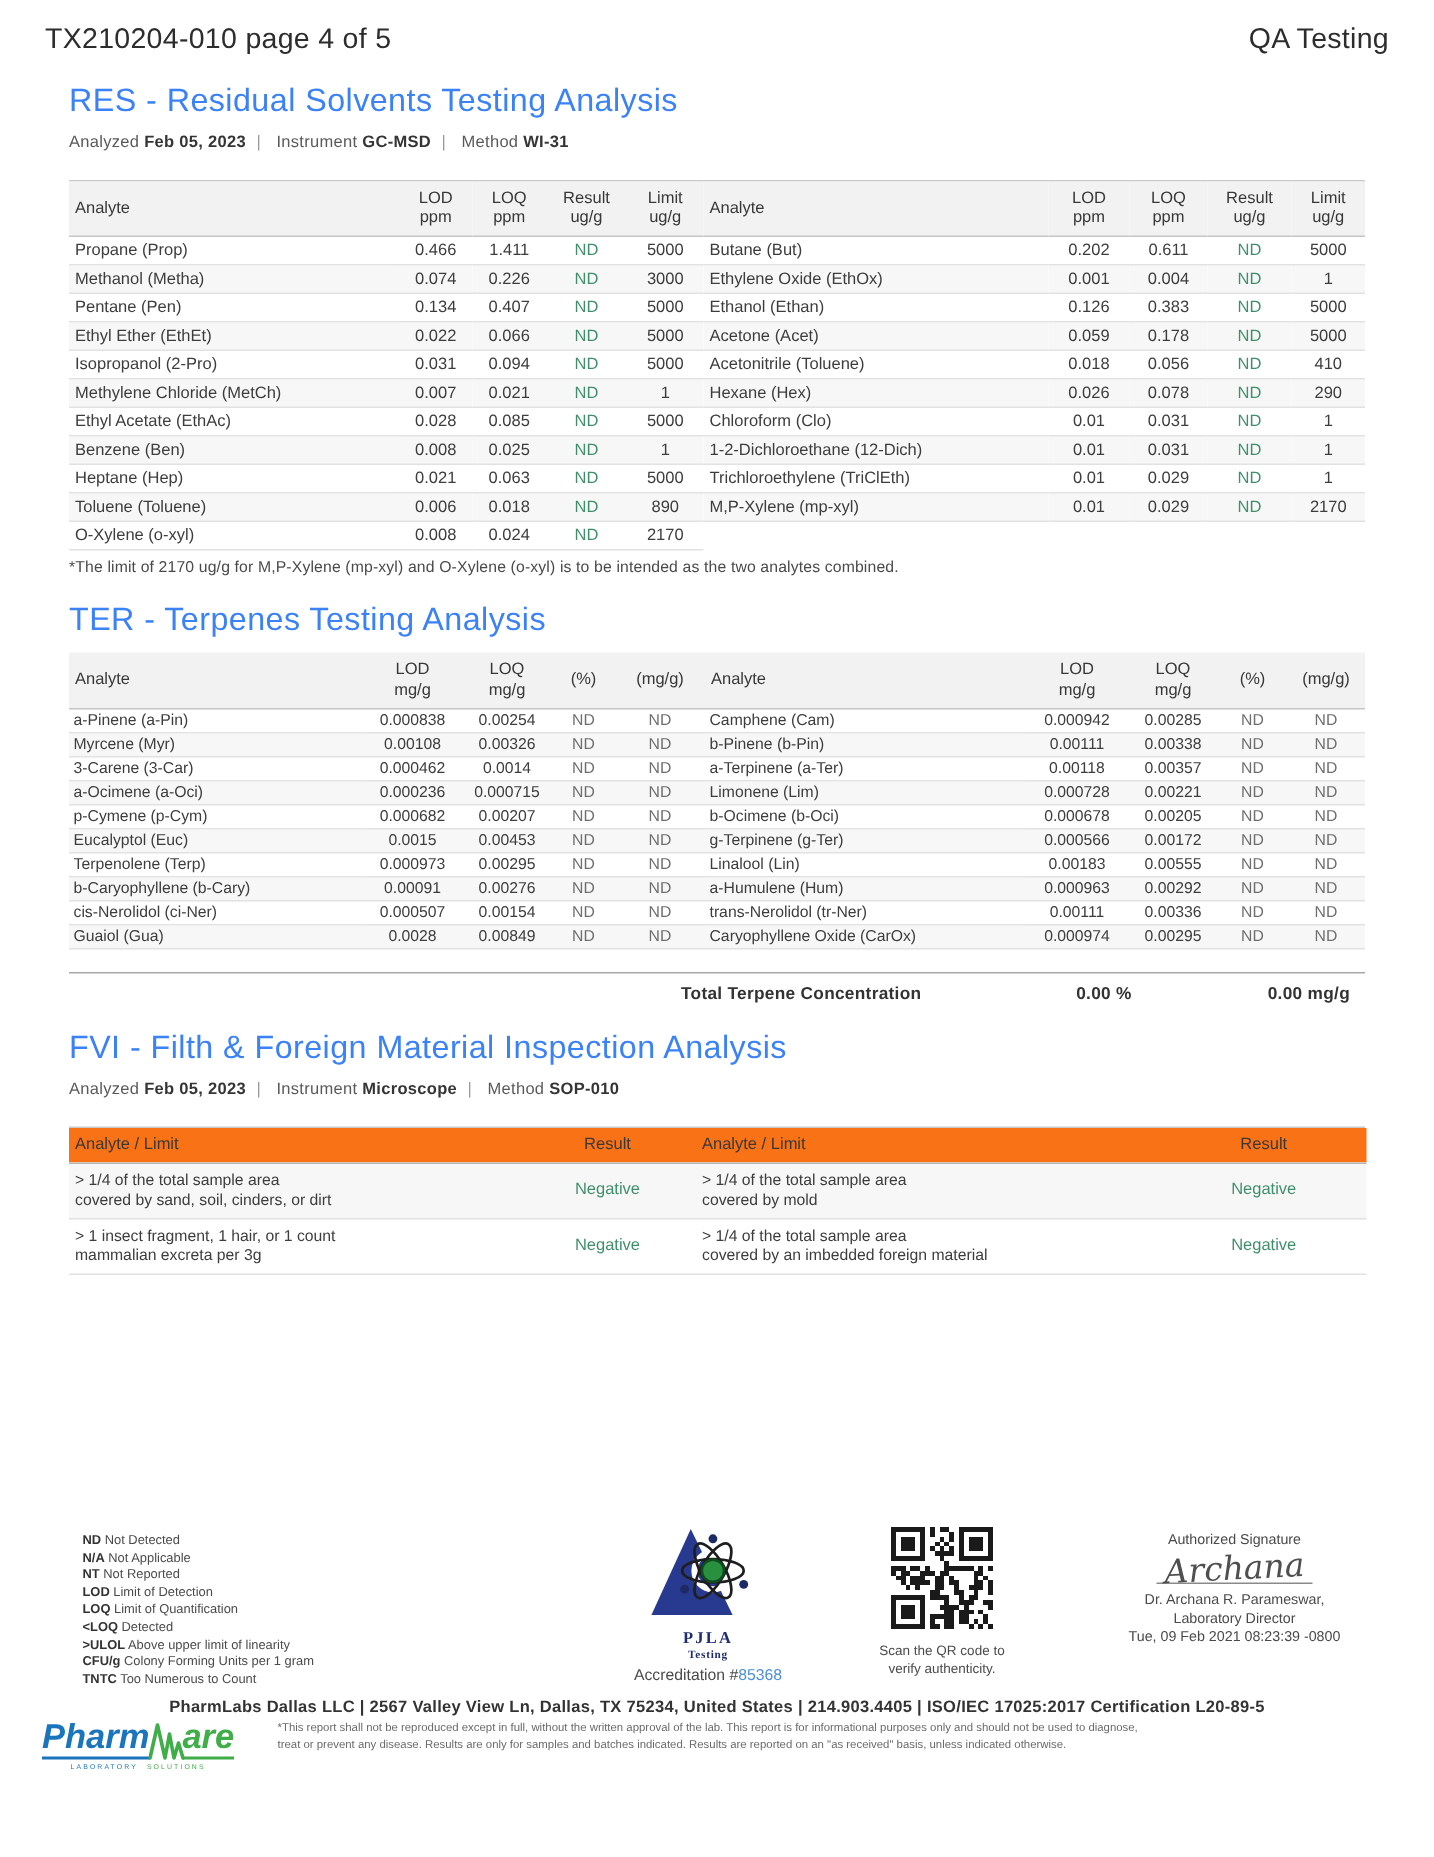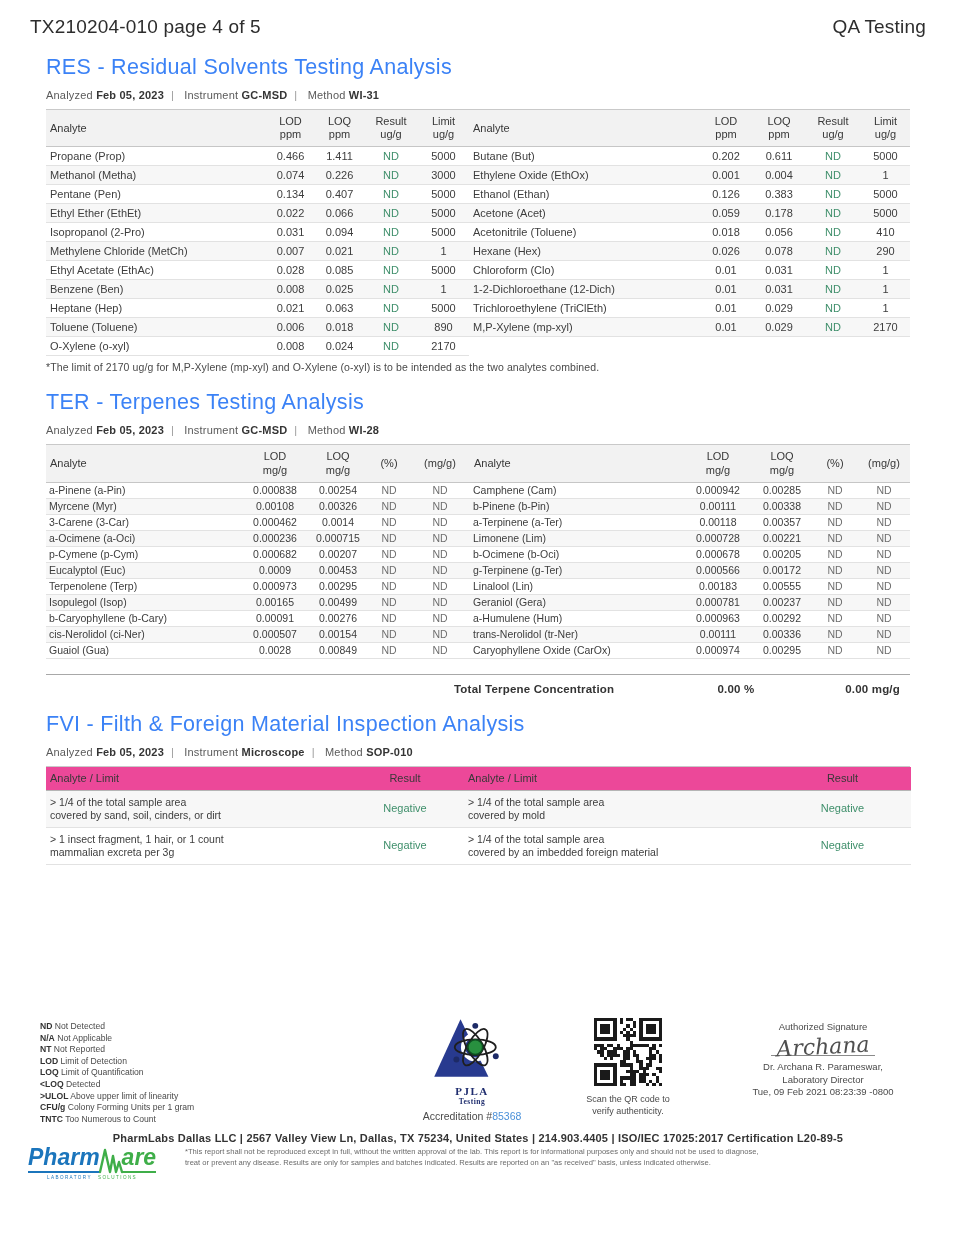--- a/index.html
+++ b/index.html
@@ -14,21 +14,21 @@
     display:flex; justify-content:space-between; align-items:baseline;
     padding: 16px 30px 0 30px; font-size: 19px; color:#2d2d2d; letter-spacing:.2px;
   }
   
   .section { margin: 0 46px; }
   .section-title {
     font-size: 21.5px; font-weight: 400; color:#3b82f6;
     margin-top: 17px; margin-bottom: 9px; letter-spacing:.3px;
   }
   .meta {
-    font-size: 11px; color:#5a5a5a; padding-bottom:8px;
+    font-size: 11px; color:#5a5a5a; padding-bottom:19px;
     border-bottom:1px solid #c9c9c9; letter-spacing:.2px;
   }
   .meta b { color:#353535; font-weight:700; }
   .meta .sep { display:inline-block; margin:0 7px; color:#9a9a9a; }
   .meta .sep::before { content:"|"; }
   
   table { width:100%; border-collapse:collapse; table-layout:fixed; }
   thead th {
     background:#f2f2f2; font-weight:400; color:#383838; font-size:11px;
     line-height:1.2; padding:5px 2px; border-bottom:1px solid #c6c6c6;
@@ -49,28 +49,28 @@
   .footnote { font-size:10.5px; color:#4a4a4a; margin-top:5px; letter-spacing:.1px; }
   
   .total-row {
     display:grid; grid-template-columns: 408px 1fr 92px 128px;
     border-top:1px solid #a8a8a8; margin-top:15px; padding-top:8px;
     font-size:11.5px; color:#333333; font-weight:700; letter-spacing:.2px;
   }
   .total-row .pct { text-align:center; }
   .total-row .mgg { text-align:right; padding-right:10px; }
   
-  .fvi thead th { background:#ec4899; border-bottom:1px solid #b5b5b5; text-align:left; padding:5px 4px; }
+  .fvi thead th { background:#f97316; border-bottom:1px solid #b5b5b5; text-align:left; padding:5px 4px; }
   .fvi thead th.resu-h { text-align:center; }
   .fvi tbody tr:nth-child(even) { background:#ffffff; }
   .fvi tbody tr:nth-child(odd)  { background:#f7f7f7; }
   .fvi tbody td { font-size:10.5px; line-height:1.25; padding:5px 4px; }
   .fvi td.resu { text-align:center; color:#3f8f6b; font-size:11px; }
   
-  .legend { position:absolute; left:40px; top:1021px; font-size:8.6px; line-height:11.6px; color:#4a4a4a; }
+  .legend { position:absolute; left:55px; top:1021px; font-size:8.6px; line-height:11.6px; color:#4a4a4a; }
   .legend b { color:#333333; }
   .pjla { position:absolute; left:386px; top:1016px; width:172px; text-align:center; }
   .pjla-name { font-family:"Liberation Serif", serif; font-weight:700; font-size:11px; color:#1f2d6e; letter-spacing:1.5px; margin-top:1px; }
   .pjla-sub  { font-family:"Liberation Serif", serif; font-weight:700; font-size:7.5px; color:#1f2d6e; letter-spacing:.5px; }
   .pjla-acc  { font-size:10.5px; color:#4a4a4a; margin-top:4px; }
   .pjla-acc .num { color:#4a90d9; }
   .qr-block { position:absolute; left:558px; top:1018px; width:140px; text-align:center; }
   .qr-caption { font-size:9px; color:#4a4a4a; line-height:12px; margin-top:3px; }
   .signature { position:absolute; left:733px; top:1021px; width:180px; text-align:center; color:#4a4a4a; }
   .sig-label { font-size:9.5px; }
@@ -309,28 +309,20 @@
           <td class="num result"></td>
           <td class="num"></td>
         </tr>
       </tbody>
   </table>
   <div class="footnote">*The limit of 2170 ug/g for M,P-Xylene (mp-xyl) and O-Xylene (o-xyl) is to be intended as the two analytes combined.</div>
 </div>
 
 <div class="section">
   <div class="section-title">TER - Terpenes Testing Analysis</div>
-  <div class="meta">
-    <span>Analyzed</span>
-    <b>Feb 05, 2023</b><span class="sep"></span>
-    <span>Instrument</span>
-    <b>GC-MSD</b><span class="sep"></span>
-    <span>Method</span>
-    <b>WI-28</b>
-  </div>
   <table class="ter">
     <colgroup>
       <col style="width:196px">
         <col style="width:66px">
         <col style="width:60px">
         <col style="width:42px">
         <col style="width:60px">
       <col style="width:214px">
         <col style="width:68px">
         <col style="width:60px">
@@ -425,21 +417,21 @@
           <td class="num result">ND</td>
           <td class="an">b-Ocimene (b-Oci)</td>
           <td class="num">0.000678</td>
           <td class="num">0.00205</td>
           <td class="num result">ND</td>
           <td class="num result">ND</td>
         </tr>
 
         <tr>
           <td class="an">Eucalyptol (Euc)</td>
-          <td class="num">0.0009</td>
+          <td class="num">0.0015</td>
           <td class="num">0.00453</td>
           <td class="num result">ND</td>
           <td class="num result">ND</td>
           <td class="an">g-Terpinene (g-Ter)</td>
           <td class="num">0.000566</td>
           <td class="num">0.00172</td>
           <td class="num result">ND</td>
           <td class="num result">ND</td>
         </tr>
 
@@ -449,32 +441,20 @@
           <td class="num">0.00295</td>
           <td class="num result">ND</td>
           <td class="num result">ND</td>
           <td class="an">Linalool (Lin)</td>
           <td class="num">0.00183</td>
           <td class="num">0.00555</td>
           <td class="num result">ND</td>
           <td class="num result">ND</td>
         </tr>
 
-        <tr>
-          <td class="an">Isopulegol (Isop)</td>
-          <td class="num">0.00165</td>
-          <td class="num">0.00499</td>
-          <td class="num result">ND</td>
-          <td class="num result">ND</td>
-          <td class="an">Geraniol (Gera)</td>
-          <td class="num">0.000781</td>
-          <td class="num">0.00237</td>
-          <td class="num result">ND</td>
-          <td class="num result">ND</td>
-        </tr>
 
         <tr>
           <td class="an">b-Caryophyllene (b-Cary)</td>
           <td class="num">0.00091</td>
           <td class="num">0.00276</td>
           <td class="num result">ND</td>
           <td class="num result">ND</td>
           <td class="an">a-Humulene (Hum)</td>
           <td class="num">0.000963</td>
           <td class="num">0.00292</td>

